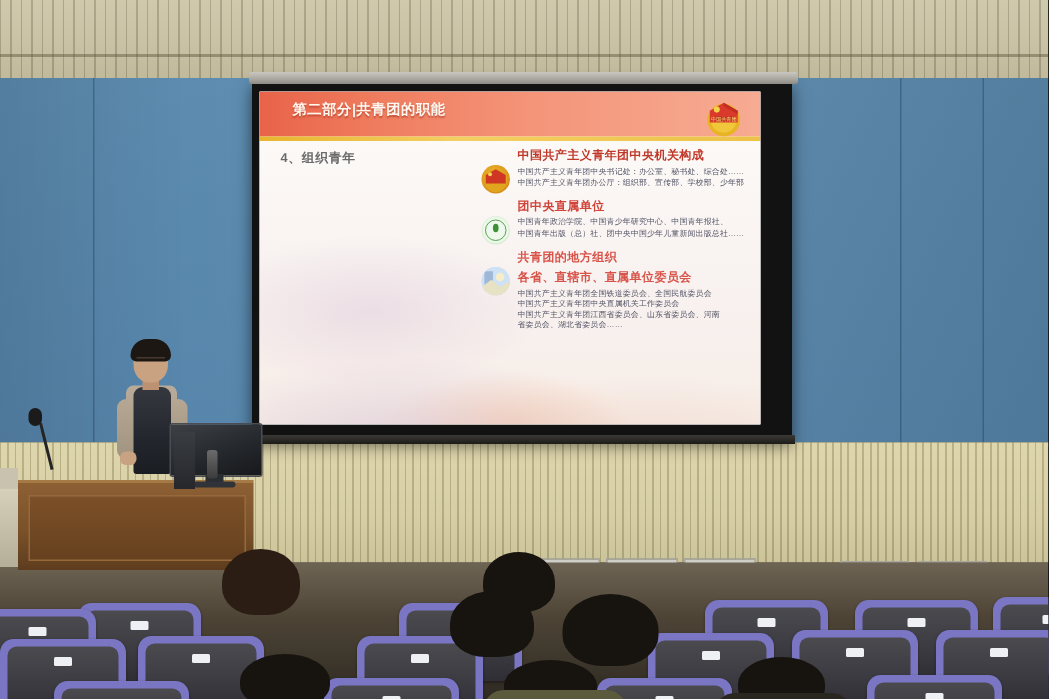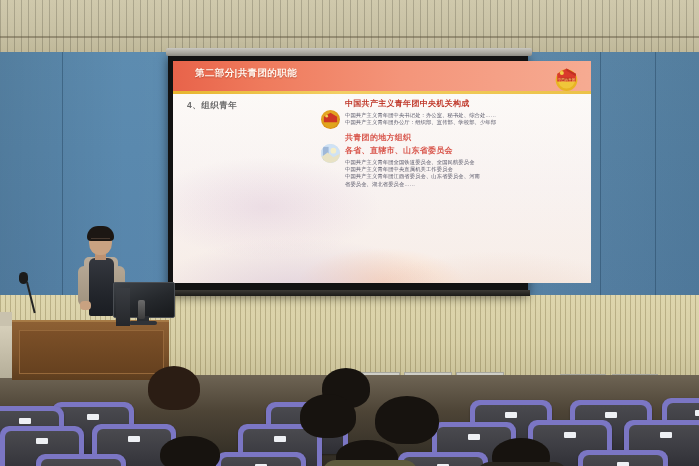--- a/index.html
+++ b/index.html
@@ -73,21 +73,21 @@
     background:linear-gradient(180deg,#c9c7c0 0%,#a8a69e 60%,#8d8b83 100%);
     border-radius:2px;z-index:6;
   }
   .screen-frame{
     position:absolute;left:168px;top:54px;width:360px;height:240px;
     background:#121212;
     box-shadow:0 3px 10px rgba(0,0,0,.55);
     z-index:5;
   }
   .screen{
-    position:absolute;left:5px;top:7px;width:418px;height:222px;
+    position:absolute;left:5px;top:7px;width:334px;height:222px;
     overflow:hidden;background:#fff;
   }
   .screen-bottom-bar{
     position:absolute;left:168px;top:290px;width:362px;height:6px;
     background:linear-gradient(180deg,#3c3a35,#1c1b18);z-index:6;
   }
 
   
   .slide{position:absolute;inset:0;background:#fdfaf7;}
   .slide-head{
@@ -320,32 +320,44 @@
                   <circle cx="10" cy="11" r="8" fill="#e0a51c"></circle>
                   <path d="M3 7 L10 3 L17 7 L17 13 L3 13 Z" fill="#cf3624"></path>
                   <circle cx="6" cy="6.5" r="1.4" fill="#f2cf55"></circle>
                 </svg>
               </div>
               <div class="blk-h">中国共产主义青年团中央机关构成</div>
               <div class="blk-line">中国共产主义青年团中央书记处：办公室、秘书处、综合处……</div>
               <div class="blk-line">中国共产主义青年团办公厅：组织部、宣传部、学校部、少年部</div>
             </div>
 
+            <div class="blk">
+              <div class="badge b2">
+                <svg viewBox="0 0 20 20" width="19" height="19">
+                  <circle cx="10" cy="10" r="9" fill="#eef8ec"></circle>
+                  <circle cx="10" cy="10" r="7.2" fill="none" stroke="#59a24d" stroke-width=".7"></circle>
+                  <ellipse cx="10" cy="8.4" rx="2" ry="3" fill="#3f8f39"></ellipse>
+                </svg>
+              </div>
+              <div class="blk-h v2">团中央直属单位</div>
+              <div class="blk-line">中国青年政治学院、中国青少年研究中心、中国青年报社、</div>
+              <div class="blk-line">中国青年出版（总）社、团中央中国少年儿童新闻出版总社……</div>
+            </div>
 
             <div class="blk">
               <div class="badge b3">
                 <svg viewBox="0 0 20 20" width="19" height="19">
                   <rect width="20" height="20" fill="#cfe2f5"></rect>
                   <rect x="2" y="3" width="6" height="14" fill="#9fb8d8"></rect>
                   <circle cx="13" cy="7" r="3" fill="#f5eec8"></circle>
                   <path d="M0 14 L7 9 L13 14 L20 10 L20 20 L0 20 Z" fill="#e8e2c4"></path>
                 </svg>
               </div>
               <div class="blk-h v3">共青团的地方组织</div>
-              <div class="blk-h v3">各省、直辖市、山东省委员会</div>
+              <div class="blk-h v3">各省、直辖市、直属单位委员会</div>
               <div class="blk-line">中国共产主义青年团全国铁道委员会、全国民航委员会</div>
               <div class="blk-line">中国共产主义青年团中央直属机关工作委员会</div>
               <div class="blk-line">中国共产主义青年团江西省委员会、山东省委员会、河南</div>
               <div class="blk-line">省委员会、湖北省委员会……</div>
             </div>
 
           </div>
         </div>
       </div>
     </div>

